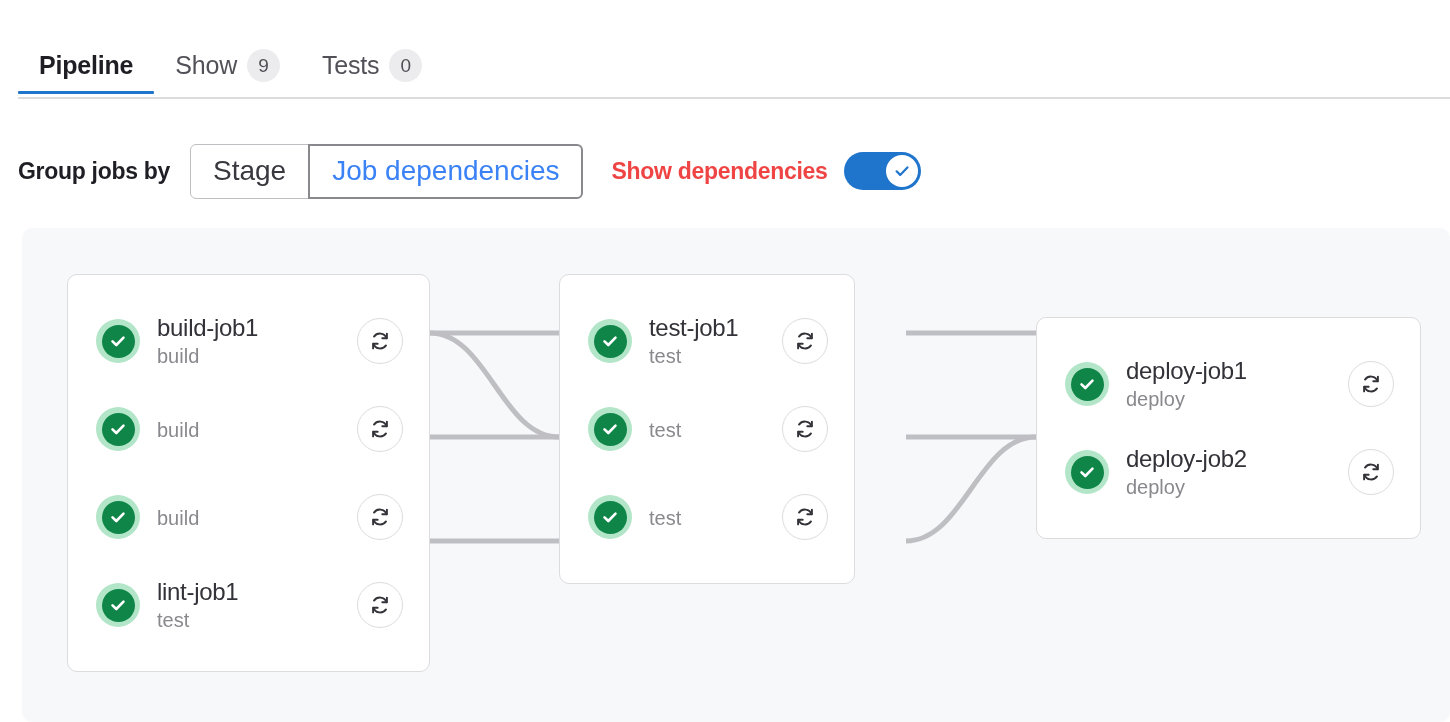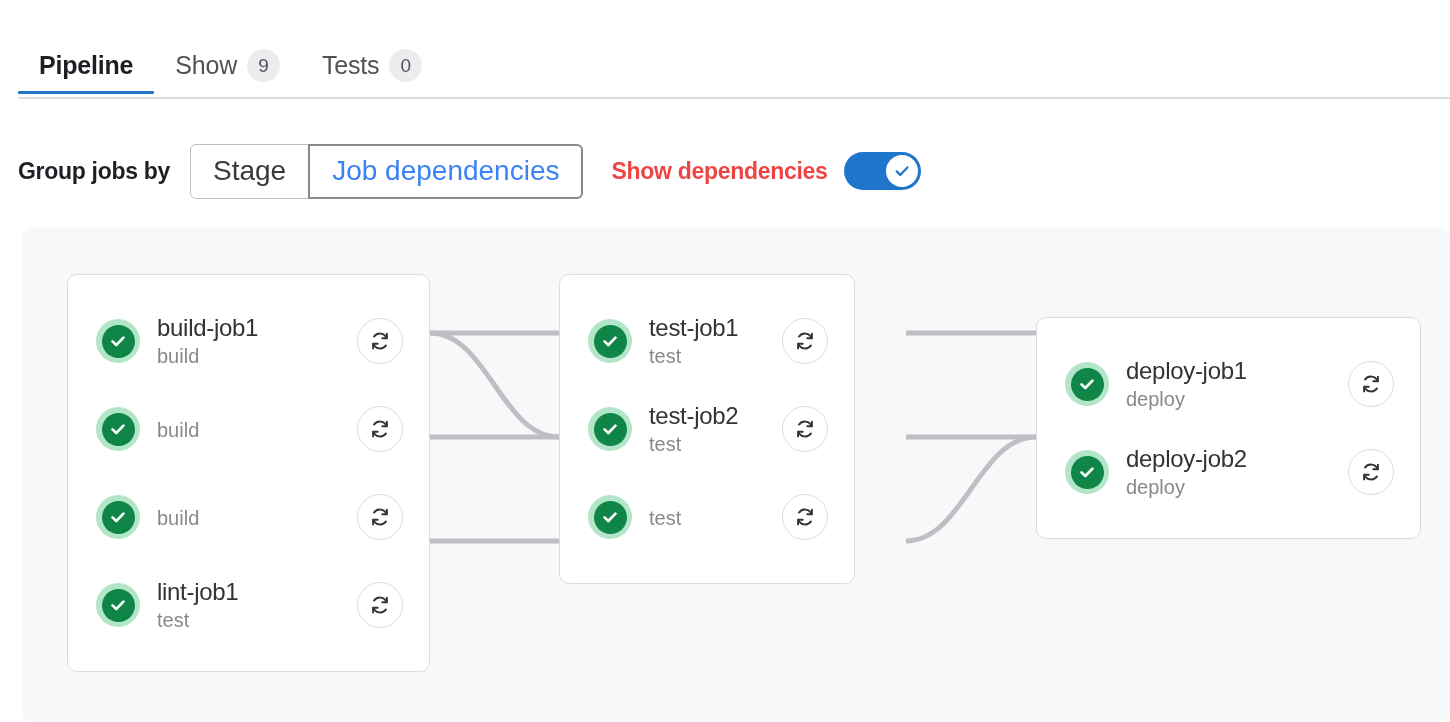--- a/index.html
+++ b/index.html
@@ -327,21 +327,20 @@
 
       <div class="job-row">
         <div class="status-badge">
           <div class="status-inner">
             <svg width="20" height="20" viewBox="0 0 20 20">
                 <path d="M4.5 10.4 L8.3 14 L15.5 6.6" fill="none" stroke="#ffffff" stroke-width="2.6" stroke-linecap="round" stroke-linejoin="round"></path>
               </svg>
           </div>
         </div>
         <div class="job-text">
-          <div class="job-name">test-job2</div>
           <div class="job-stage">test</div>
         </div>
         <button class="retry-btn">
           <svg width="24" height="24" viewBox="0 0 24 24" fill="none" stroke="#333238" stroke-width="1.9" stroke-linecap="round" stroke-linejoin="round">
             <path d="M18.6 9.2 A7.2 7.2 0 0 0 6.0 7.6"></path>
               <path d="M5.4 14.8 A7.2 7.2 0 0 0 18.0 16.4"></path>
             <path d="M18.9 4.6 L18.9 9.3 L14.3 9.3"></path>
               <path d="M5.1 19.4 L5.1 14.7 L9.7 14.7"></path>
           </svg>
         </button>

